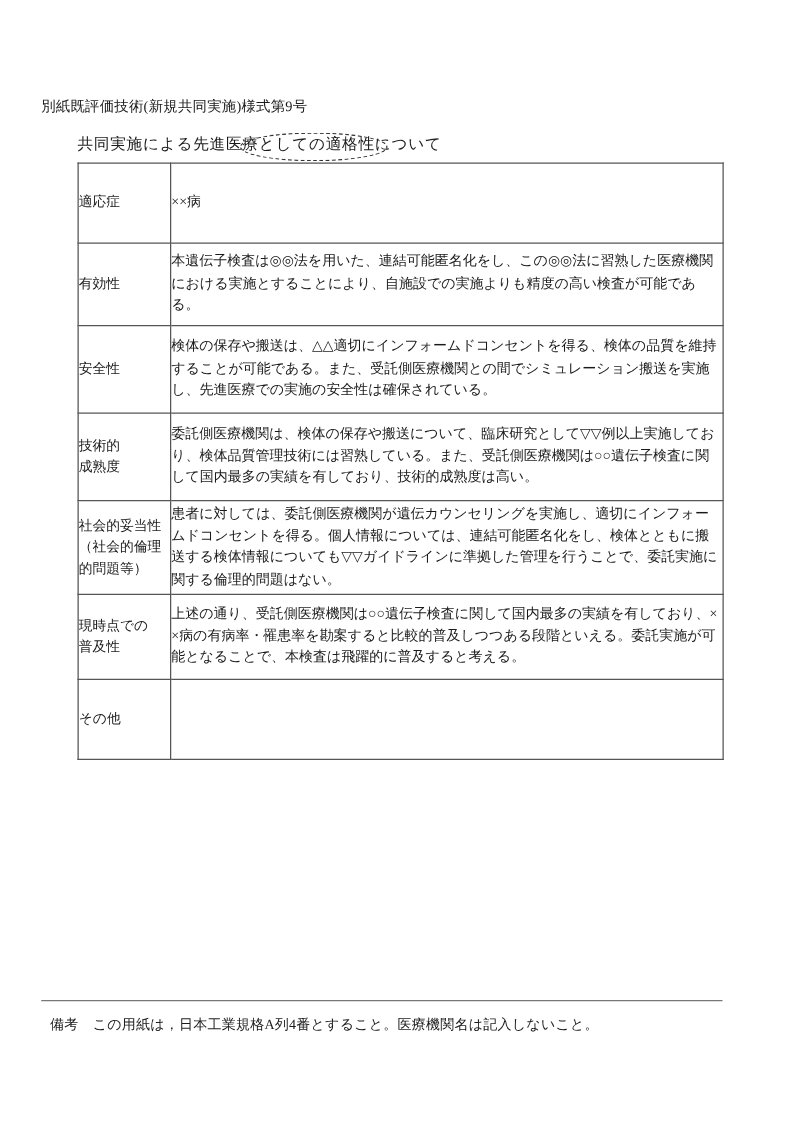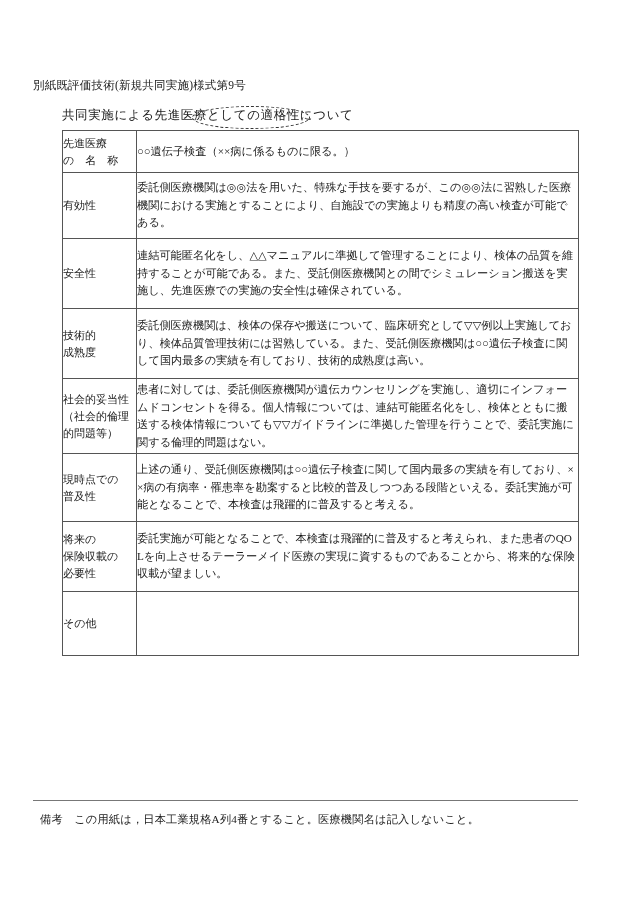--- a/index.html
+++ b/index.html
@@ -141,46 +141,45 @@
     <div class="annotation-ellipse"></div>
   </div>
 
   <table class="form-table">
     <colgroup>
       <col style="width:74px">
       <col style="width:442px">
     </colgroup>
     <tbody>
 
-      <tr style="height:42px">
-        <td class="label-cell">
-          <span class="lbl-line">先進医療</span>
-          <span class="lbl-line">の　名　称</span>
+
+      <tr style="height:64px">
+        <td class="label-cell">
+          <span class="lbl-line">適応症</span>
         </td>
         <td class="value-cell middle">
-          <p class="body-text">○○遺伝子検査（××病に係るものに限る。）</p>
-        </td>
-      </tr>
-
+          <p class="body-text">××病</p>
+        </td>
+      </tr>
 
       <tr style="height:66px">
         <td class="label-cell">
           <span class="lbl-line">有効性</span>
         </td>
         <td class="value-cell">
-          <p class="body-text">委託側医療機関は◎◎法を用いた、特殊な手技を要するが、この◎◎法に習熟した医療機関における実施とすることにより、自施設での実施よりも精度の高い検査が可能である。</p>
+          <p class="body-text">本遺伝子検査は◎◎法を用いた、連結可能匿名化をし、この◎◎法に習熟した医療機関における実施とすることにより、自施設での実施よりも精度の高い検査が可能である。</p>
         </td>
       </tr>
 
       <tr style="height:70px">
         <td class="label-cell">
           <span class="lbl-line">安全性</span>
         </td>
         <td class="value-cell">
-          <p class="body-text">連結可能匿名化をし、△△マニュアルに準拠して管理することにより、検体の品質を維持することが可能である。また、受託側医療機関との間でシミュレーション搬送を実施し、先進医療での実施の安全性は確保されている。</p>
+          <p class="body-text">検体の保存や搬送は、△△適切にインフォームドコンセントを得る、検体の品質を維持することが可能である。また、受託側医療機関との間でシミュレーション搬送を実施し、先進医療での実施の安全性は確保されている。</p>
         </td>
       </tr>
 
       <tr style="height:70px">
         <td class="label-cell">
           <span class="lbl-line">技術的</span>
           <span class="lbl-line">成熟度</span>
         </td>
         <td class="value-cell">
           <p class="body-text">委託側医療機関は、検体の保存や搬送について、臨床研究として▽▽例以上実施しており、検体品質管理技術には習熟している。また、受託側医療機関は○○遺伝子検査に関して国内最多の実績を有しており、技術的成熟度は高い。</p>
@@ -202,30 +201,20 @@
         <td class="label-cell">
           <span class="lbl-line">現時点での</span>
           <span class="lbl-line">普及性</span>
         </td>
         <td class="value-cell">
           <p class="body-text">上述の通り、受託側医療機関は○○遺伝子検査に関して国内最多の実績を有しており、××病の有病率・罹患率を勘案すると比較的普及しつつある段階といえる。委託実施が可能となることで、本検査は飛躍的に普及すると考える。</p>
         </td>
       </tr>
 
 
-      <tr style="height:70px">
-        <td class="label-cell">
-          <span class="lbl-line">将来の</span>
-          <span class="lbl-line">保険収載の</span>
-          <span class="lbl-line">必要性</span>
-        </td>
-        <td class="value-cell">
-          <p class="body-text">委託実施が可能となることで、本検査は飛躍的に普及すると考えられ、また患者のQOLを向上させるテーラーメイド医療の実現に資するものであることから、将来的な保険収載が望ましい。</p>
-        </td>
-      </tr>
 
       <tr style="height:64px">
         <td class="label-cell">
           <span class="lbl-line">その他</span>
         </td>
         <td class="value-cell">
           <p class="body-text"></p>
         </td>
       </tr>
 

